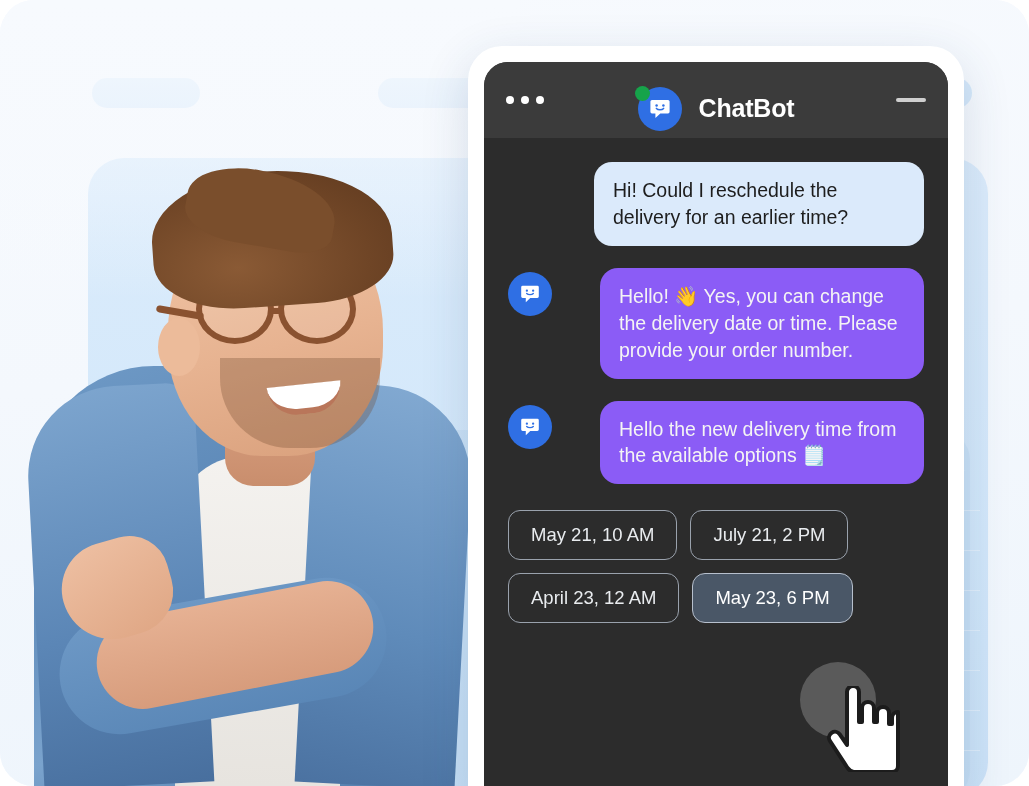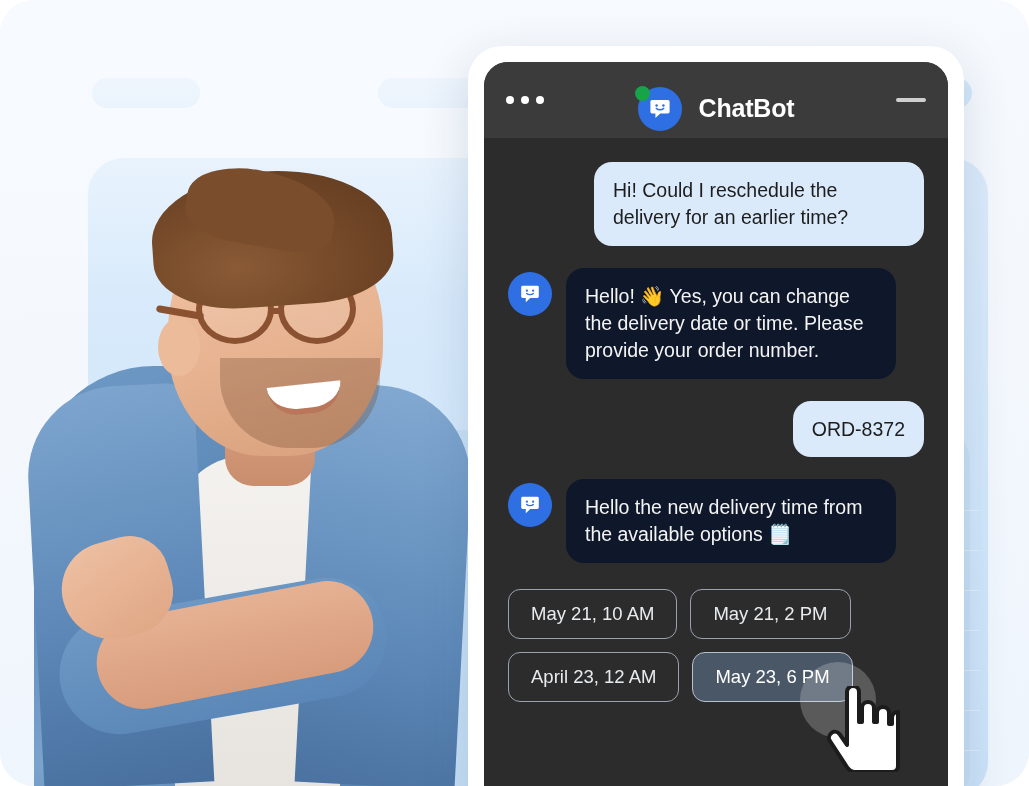--- a/index.html
+++ b/index.html
@@ -223,22 +223,23 @@
     background:#2f6fe4;
     display:flex; align-items:center; justify-content:center;
     margin-top:4px;
   }
 
   .bubble {
     border-radius:18px;
     padding:15px 19px;
     font-size:19.5px; line-height:1.38;
     max-width:330px;
-  }
-  .bubble.bot  { background:#0f172a; color:#f4f4f4; }
+    margin-left:34px;
+  }
+  .bubble.bot  { background:#8b5cf6; color:#f4f4f4; }
   .bubble.user { background:#dbeafb; color:#1d1d1d; }
   .bubble.short { max-width:none; white-space:nowrap; }
 
   
   .quick {
     display:flex; flex-wrap:wrap; gap:13px;
     padding:4px 0 26px 0;
   }
   .chip {
     border:1px solid #9aa2ad;
@@ -343,39 +344,36 @@
           <svg width="22" height="22" viewBox="0 0 24 24" aria-hidden="true">
             <path d="M4 3h16a1.6 1.6 0 0 1 1.6 1.6v10.2A1.6 1.6 0 0 1 20 16.4h-7.7L7.4 21v-4.6H4a1.6 1.6 0 0 1-1.6-1.6V4.6A1.6 1.6 0 0 1 4 3z" fill="#ffffff"></path>
             <circle cx="8.6" cy="8.4" r="1.25" fill="#2f6fe4"></circle>
             <circle cx="15.4" cy="8.4" r="1.25" fill="#2f6fe4"></circle>
             <path d="M8.4 11.4c1.6 1.7 5.6 1.7 7.2 0" stroke="#2f6fe4" stroke-width="1.5" fill="none" stroke-linecap="round"></path>
           </svg>
         </div>
         <div class="bubble bot">Hello! 👋 Yes, you can change the delivery date or time. Please provide your order number.</div>
       </div>
 
-      <div class="row out">
-        <div class="bubble user short">ORD-8372</div>
-      </div>
 
       <div class="row">
         <div class="avatar">
           <svg width="22" height="22" viewBox="0 0 24 24" aria-hidden="true">
             <path d="M4 3h16a1.6 1.6 0 0 1 1.6 1.6v10.2A1.6 1.6 0 0 1 20 16.4h-7.7L7.4 21v-4.6H4a1.6 1.6 0 0 1-1.6-1.6V4.6A1.6 1.6 0 0 1 4 3z" fill="#ffffff"></path>
             <circle cx="8.6" cy="8.4" r="1.25" fill="#2f6fe4"></circle>
             <circle cx="15.4" cy="8.4" r="1.25" fill="#2f6fe4"></circle>
             <path d="M8.4 11.4c1.6 1.7 5.6 1.7 7.2 0" stroke="#2f6fe4" stroke-width="1.5" fill="none" stroke-linecap="round"></path>
           </svg>
         </div>
         <div class="bubble bot">Hello the new delivery time from the available options 🗒️</div>
       </div>
 
       <div class="quick">
         <button class="chip">May 21, 10 AM</button>
-        <button class="chip">May 21, 2 PM</button>
+        <button class="chip">July 21, 2 PM</button>
         <button class="chip">April 23, 12 AM</button>
         <button class="chip selected">May 23, 6 PM</button>
       </div>
 
     </div>
   </div>
 
   <div class="cursor-wrap">
     <div class="ripple"></div>
     <svg class="cursor-hand" width="74" height="86" viewBox="0 0 74 86" aria-hidden="true">

